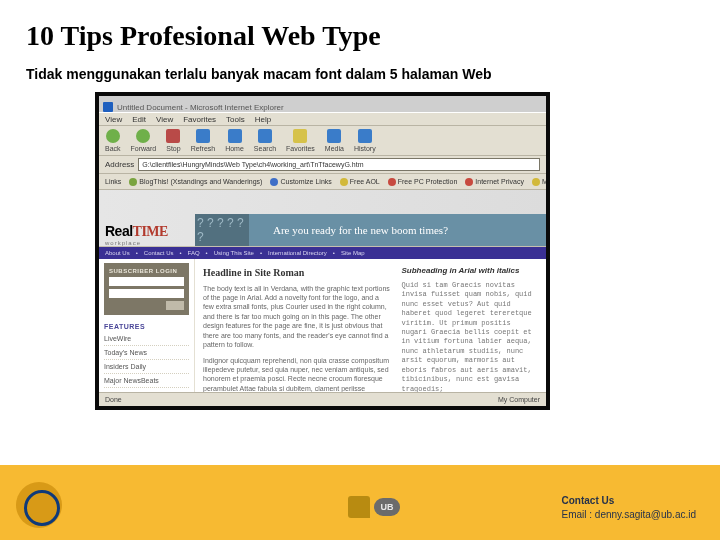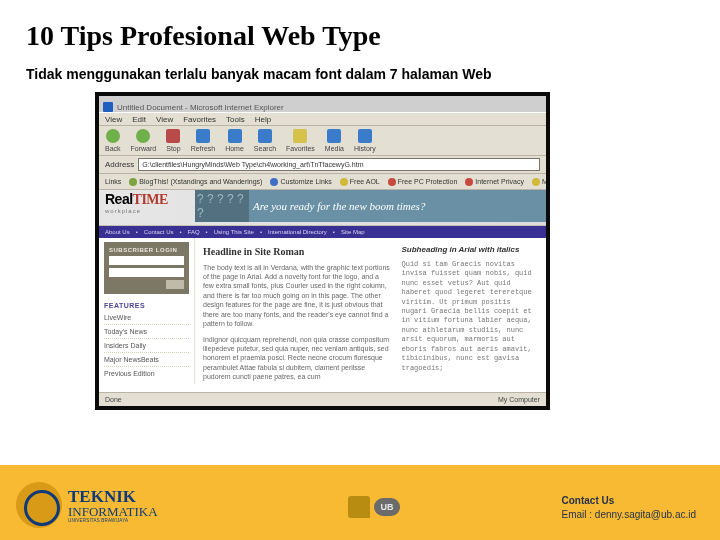--- a/index.html
+++ b/index.html
@@ -38,27 +38,27 @@
   .addrbar { height: 18px; background: #e3dfd2; display: flex; align-items: center; padding: 0 6px; gap: 4px; font-size: 8px; color: #333; border-bottom: 1px solid #b9b4a4; }
   .addrinput { flex: 1; height: 13px; background: #fff; border: 1px solid #7a7667; display: flex; align-items: center; padding: 0 3px; font-size: 7px; color: #333; overflow: hidden; white-space: nowrap; }
   .linksbar { height: 16px; background: #e3dfd2; display: flex; align-items: center; gap: 8px; padding: 0 6px; font-size: 7px; color: #333; border-bottom: 1px solid #b9b4a4; white-space: nowrap; overflow: hidden; }
   .linksbar .lk { display: flex; align-items: center; gap: 2px; }
   .linksbar .dot { width: 8px; height: 8px; border-radius: 50%; background: #7aa43f; }
   .linksbar .dot.r { background: #c74a3f; }
   .linksbar .dot.b { background: #3f6fc7; }
   .linksbar .dot.y { background: #d2b93a; }
   .viewport { position: absolute; left: 0; right: 0; top: 94px; bottom: 14px; background: #fff; overflow: hidden; }
   .statusbar { position: absolute; left: 0; right: 0; bottom: 0; height: 14px; background: #e3dfd2; display: flex; align-items: center; justify-content: space-between; padding: 0 6px; font-size: 7px; color: #444; border-top: 1px solid #b9b4a4; }
-  .banner { height: 36px; background: linear-gradient(90deg, #e6e6e6 0%, #dcdcdc 100%); display: flex; align-items: flex-start; border-bottom: 1px solid #c6c0af; }
+  .banner { height: 57px; background: linear-gradient(90deg, #e6e6e6 0%, #dcdcdc 100%); display: flex; align-items: flex-end; border-bottom: 1px solid #c6c0af; }
   .logo { width: 96px; padding-left: 6px; }
   .logo .real { font-size: 14px; font-weight: 800; letter-spacing: -0.5px; }
   .logo .time { font-family: "Times New Roman", serif; color: #b23a2d; font-weight: 800; }
   .logo .work { font-size: 6px; color: #777; letter-spacing: 1px; }
   .qmarks { width: 54px; height: 32px; background: #52707f; color: #9eb9c6; font-size: 12px; display: flex; flex-wrap: wrap; align-items: center; justify-content: center; gap: 3px; padding: 2px; }
-  .promo { flex: 1; height: 32px; background: #6990a5; color: #fff; font-style: italic; font-family: "Times New Roman", serif; font-size: 11px; display: flex; align-items: center; padding: 0 4px; }
+  .promo { flex: 1; height: 32px; background: #6990a5; color: #fff; font-family: "Times New Roman", serif; font-size: 11px; display: flex; align-items: center; padding: 0 24px; }
   .crumbs { height: 12px; background: #3a3094; color: #d9d6f0; font-size: 6px; display: flex; align-items: center; gap: 6px; padding: 0 6px; white-space: nowrap; overflow: hidden; }
   .page { display: flex; height: calc(100% - 56px); }
   .side { width: 96px; background: #fff; padding: 4px 5px; border-right: 1px solid #e4e0d3; }
   .login { background: #7d7766; padding: 5px; }
   .login-lbl { font-size: 6px; color: #eae6da; font-weight: 700; letter-spacing: 0.5px; }
   .login-in { height: 9px; background: #fff; margin-top: 3px; }
   .login-btn { width: 18px; height: 9px; background: #c0baa9; margin-top: 3px; margin-left: auto; }
   .feat { font-size: 7px; font-weight: 800; color: #4a4698; margin: 8px 0 2px 0; letter-spacing: 0.5px; }
   .sitem { font-size: 7px; color: #555; padding: 3px 0; border-bottom: 1px dotted #d4cfbf; }
   .sitem:last-child { border-bottom: none; }
@@ -83,21 +83,21 @@
   .ub { position: absolute; left: 348px; bottom: 22px; display: flex; align-items: center; gap: 4px; }
   .ub-wing { width: 22px; height: 22px; background: #b88b11; border-radius: 3px 3px 0 3px; }
   .ub-badge { width: 26px; height: 18px; background: #6b6b6b; color: #e8e8e8; font-size: 9px; font-weight: 700; border-radius: 9px; display: flex; align-items: center; justify-content: center; }
   .contact { position: absolute; right: 24px; bottom: 18px; font-size: 10px; color: #26324a; line-height: 1.4; }
   .contact .h { font-weight: 700; }
 </style>
 </head>
 <body>
 
 <div class="title">10 Tips Profesional Web Type</div>
-<div class="subtitle">Tidak menggunakan terlalu banyak macam font dalam 7 halaman Web</div>
+<div class="subtitle">Tidak menggunakan terlalu banyak macam font dalam 5 halaman Web</div>
 
 <div class="shot-wrap">
   <div class="shot">
     <div class="titlebar">
       <span class="ie-icon"></span>
       <span>Untitled Document - Microsoft Internet Explorer</span>
     </div>
     <div class="menubar">
       <span>View</span>
       <span>Edit</span>
@@ -225,25 +225,20 @@
     <div class="statusbar">
       <span>Done</span>
       <span>My Computer</span>
     </div>
   </div>
 </div>
 
 <div class="footer">
   <div class="brand">
     <div class="brand-icon"></div>
-    <div class="brand-text">
-      <div class="t1">TEKNIK</div>
-      <div class="t2">INFORMATIKA</div>
-      <div class="t3">UNIVERSITAS BRAWIJAYA</div>
-    </div>
   </div>
   <div class="ub">
     <div class="ub-wing"></div>
     <div class="ub-badge">UB</div>
   </div>
   <div class="contact">
     <div class="h">Contact Us</div>
     <div>Email : denny.sagita@ub.ac.id</div>
   </div>
 </div>

